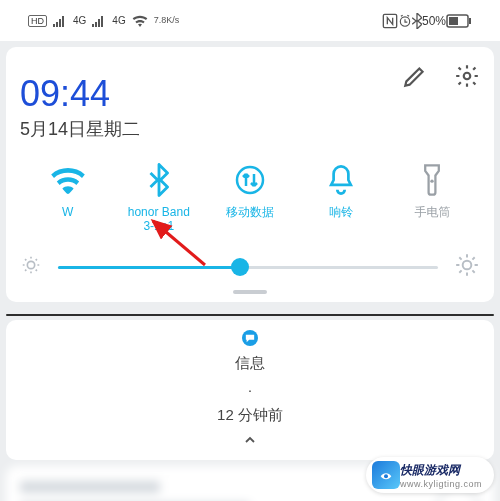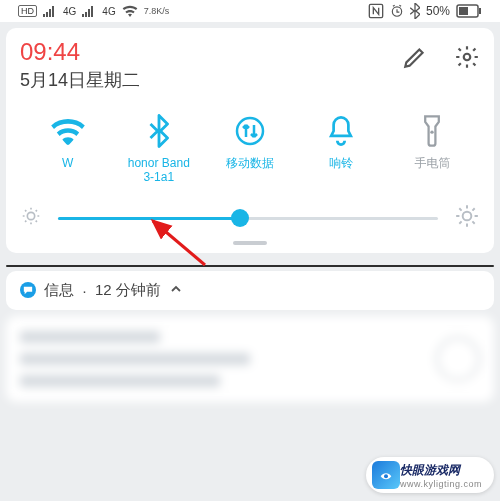--- a/index.html
+++ b/index.html
@@ -8,38 +8,38 @@
     height: 501px;
     font-family: -apple-system, "Helvetica Neue", Arial, sans-serif;
     background: #eceef0;
     position: relative;
     overflow: hidden;
   }
   .status-bar {
     display: flex;
     justify-content: space-between;
     align-items: center;
-    height: 22px;
-    padding: 0 18px;
+    height: 41px;
+    padding: 0 28px;
     color: #3a3a3a;
     font-size: 12px;
     background: #fff;
   }
   .status-left { display: flex; align-items: center; gap: 6px; }
-  .status-right { display: flex; align-items: center; gap: 6px; }
+  .status-right { display: flex; align-items: center; gap: 0; }
   .sb-icn { display:inline-flex; align-items:center; justify-content:center; }
 
   .panel {
     margin: 6px 6px 0 6px;
     background: #fff;
     border-radius: 10px;
     padding: 10px 14px 8px 14px;
   }
   .header-row { display:flex; justify-content:space-between; align-items:flex-start; }
-  .time { font-size: 24px; font-weight: 500; color:#ef4444; }
+  .time { font-size: 36px; font-weight: 500; color:#1d4ed8;margin-top:16px; }
   .date { font-size: 18px; color:#404040; margin-top:2px; }
   .hdr-icons { display:flex; align-items:center; gap:26px; margin-top:6px; color:#444; }
   .hdr-icons svg { width:26px; height:26px; }
 
   .toggle-row { display:flex; justify-content:space-between; margin-top:22px; padding:0 2px; }
   .toggle { flex:1; display:flex; flex-direction:column; align-items:center; gap:8px; cursor:pointer; }
   .toggle-icon { width:34px; height:34px; display:flex; align-items:center; justify-content:center; }
   .toggle-label { font-size:12px; line-height:1.2; text-align:center; min-height:28px; white-space:pre-line; }
   .active { color:#19b5e6; }
   .inactive { color:#9aa0a6; }
@@ -57,20 +57,21 @@
   .notif {
     margin: 4px 6px 0 6px;
     background:#fff;
     border-radius:10px;
     padding:10px 14px;
     display:flex;
     align-items:center;
     gap:8px;
     font-size:15px;
     color:#444;
+    flex-direction:column;
   }
   .msg-dot { width:16px; height:16px; background:#1a9ee6; border-radius:50%; display:flex; align-items:center; justify-content:center; }
 
   .blur-card {
     margin: 6px 6px 0 6px; background:#fff; border-radius:10px;
     height:86px; padding:14px; display:flex; justify-content:space-between; align-items:center;
     filter: blur(5px);
   }
   .blur-lines { display:flex; flex-direction:column; gap:10px; }
   .bl { height:12px; background:#d5dadf; border-radius:3px; }

